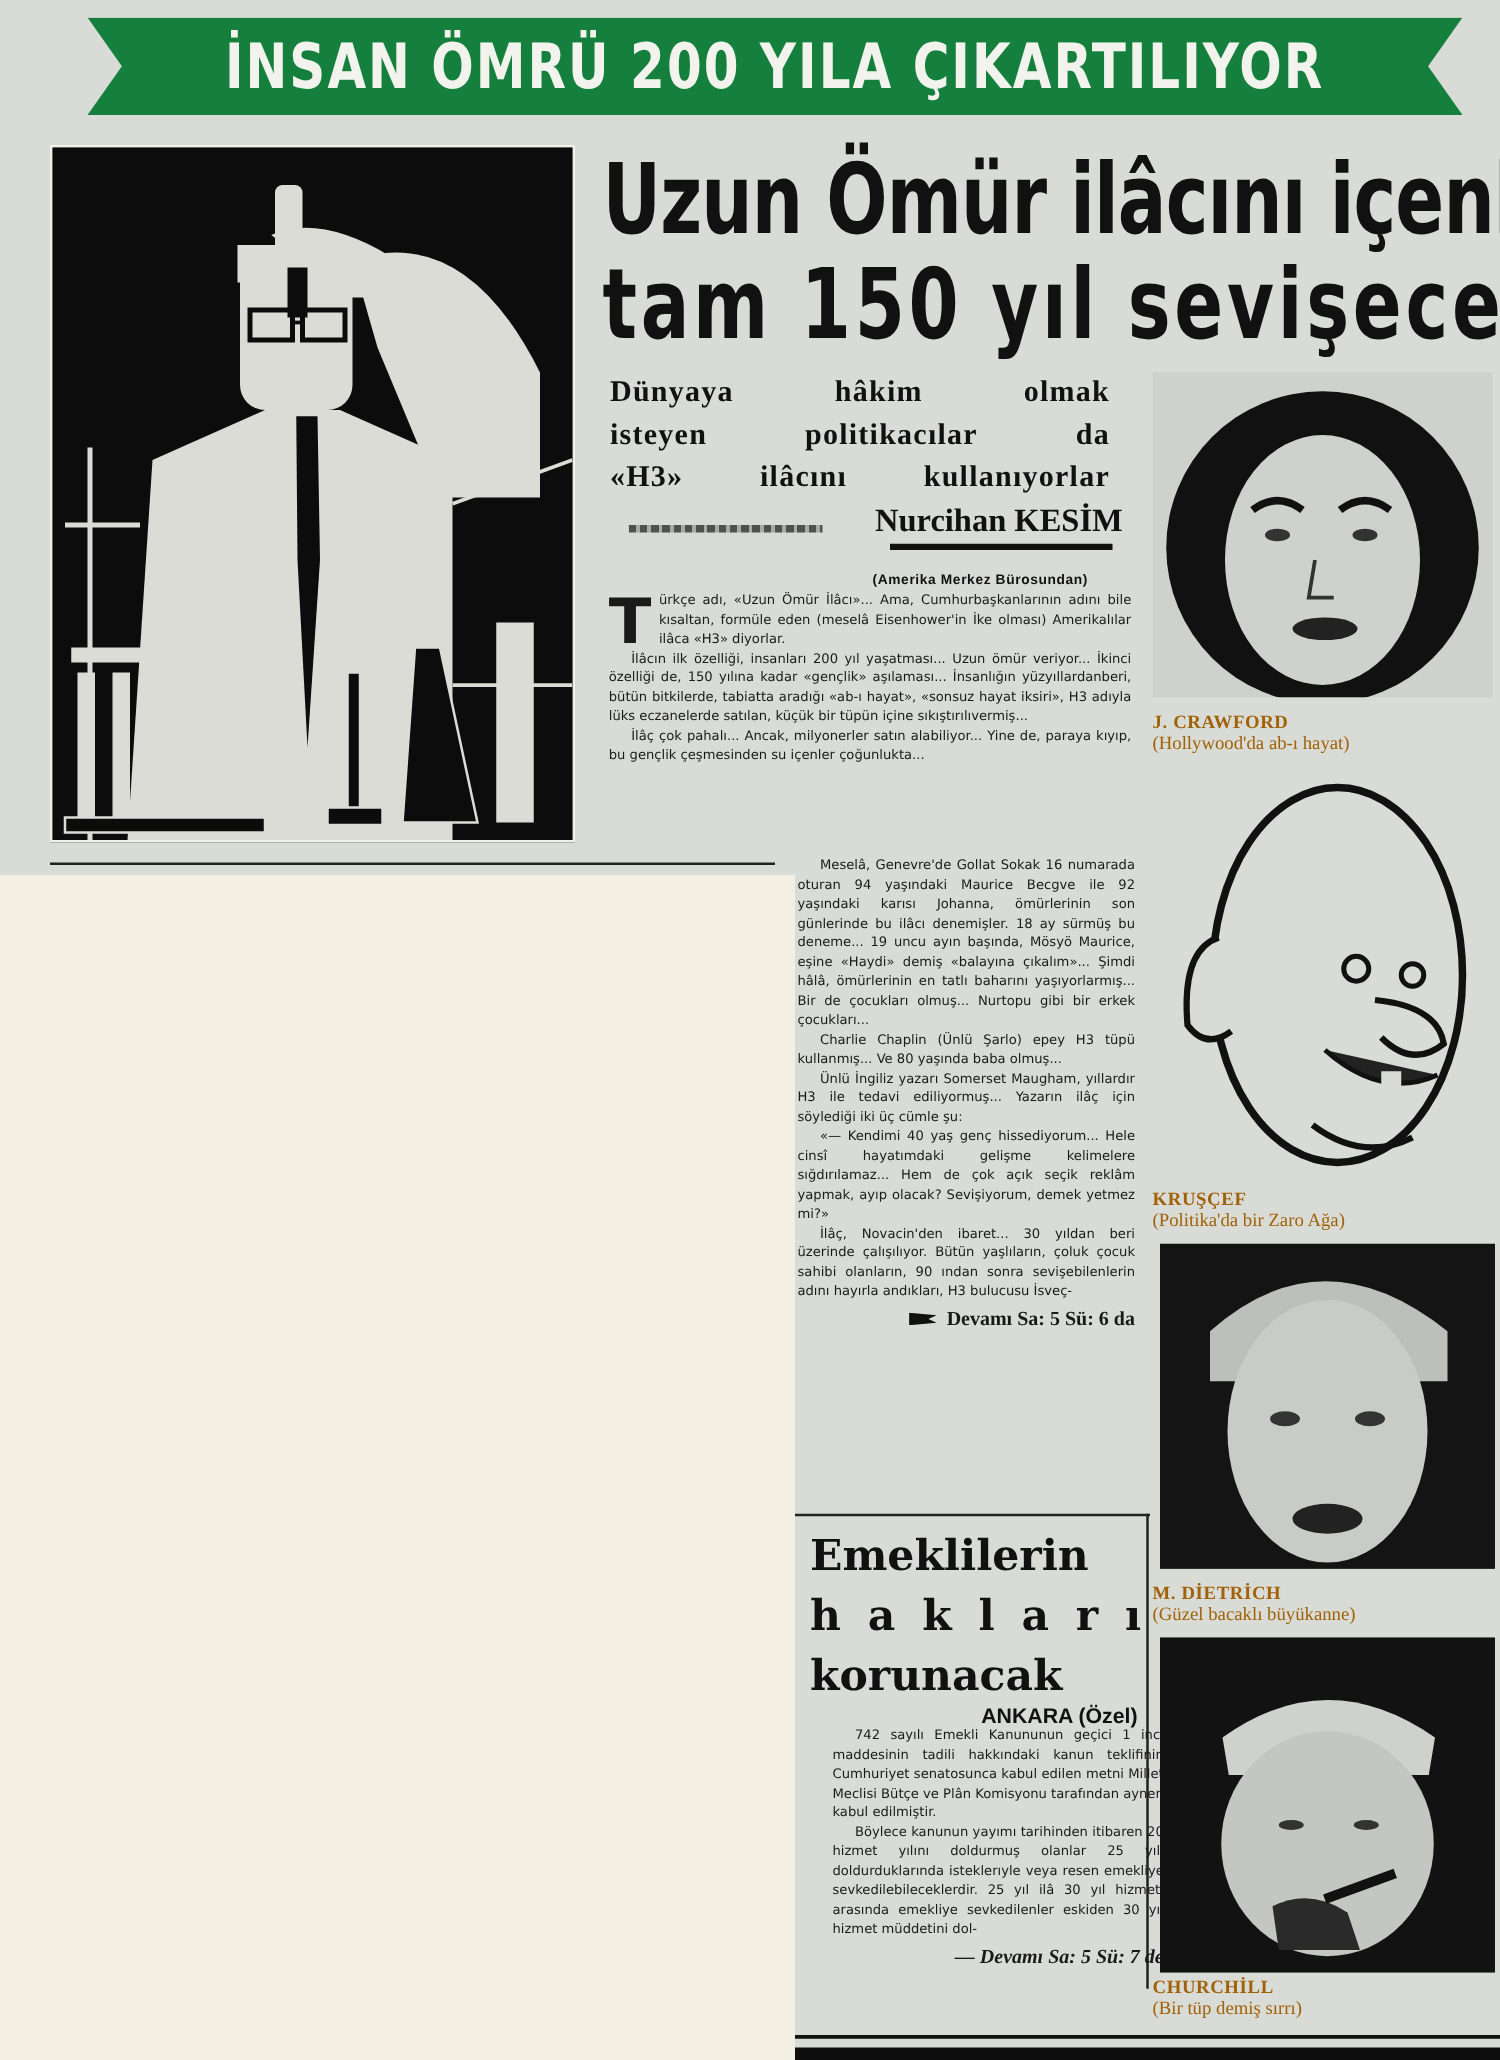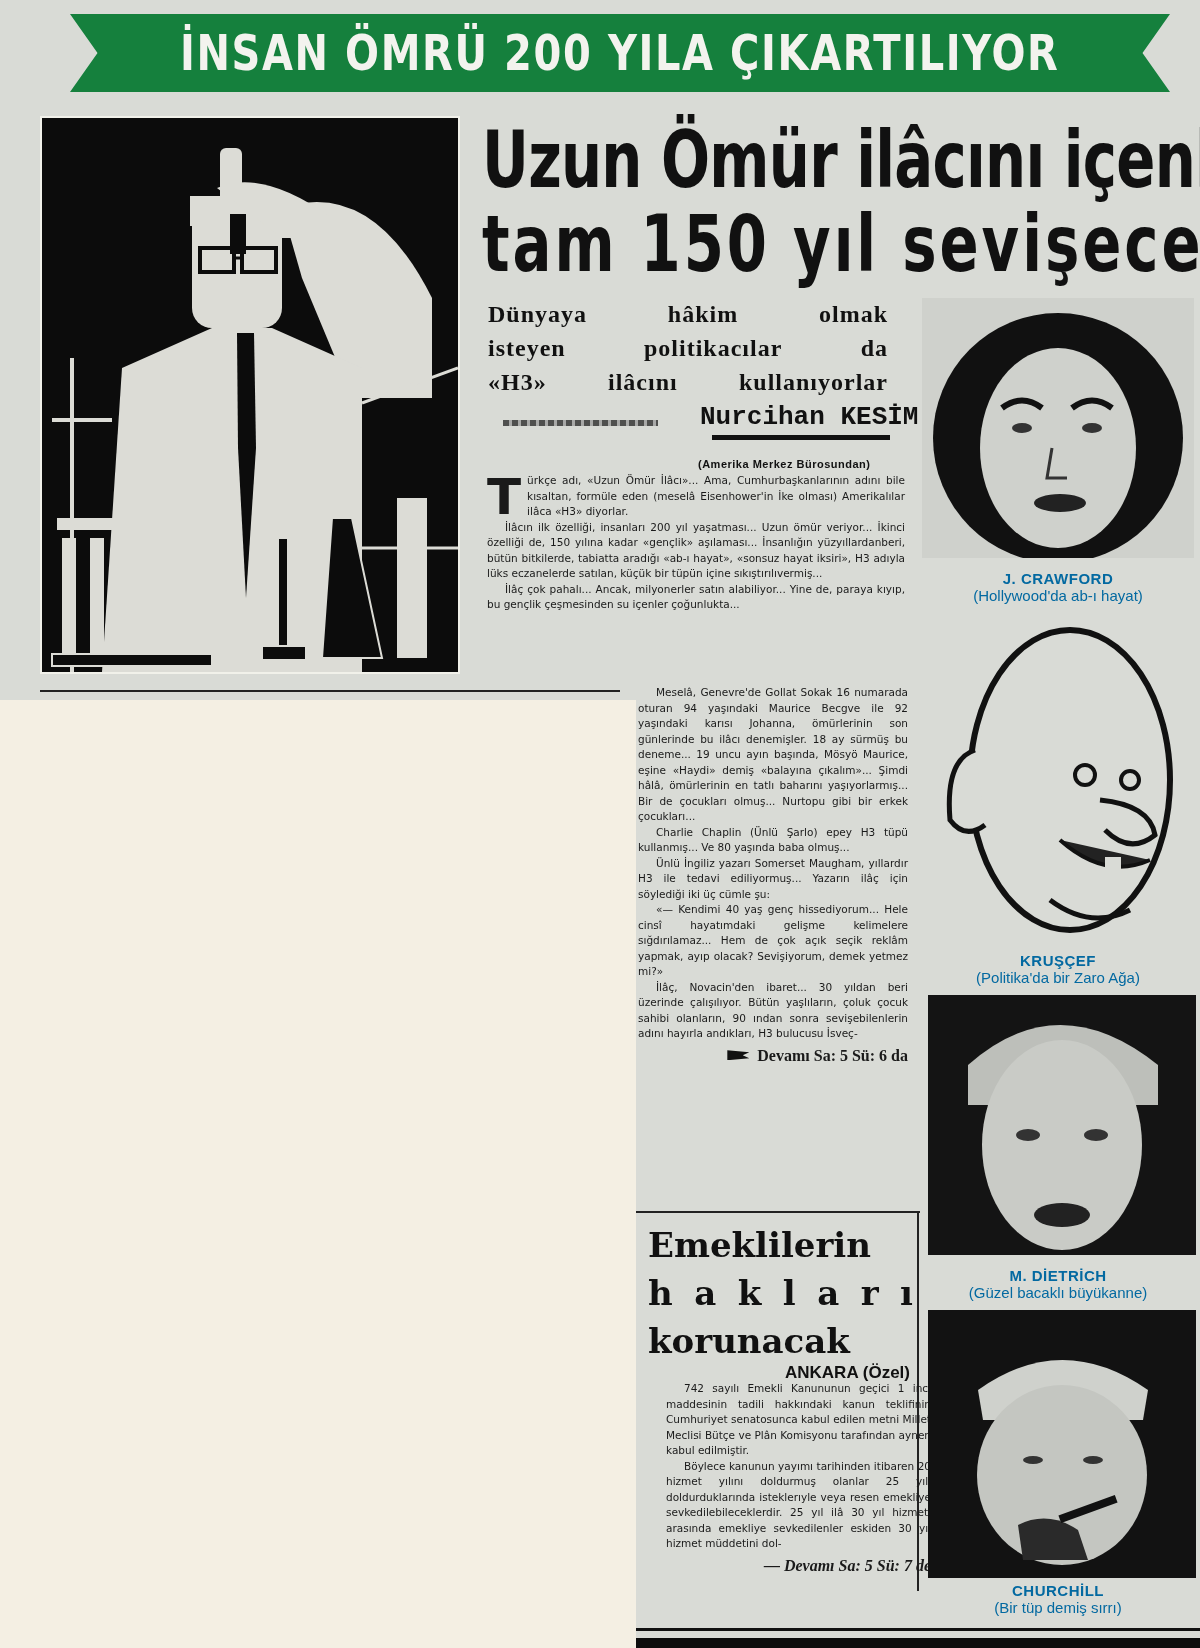--- a/index.html
+++ b/index.html
@@ -47,21 +47,21 @@
 
   
   .subhead {
     position:absolute; left:488px; top:297px; width:400px;
     font-family:"Liberation Serif", serif; font-weight:bold;
     font-size:24px; line-height:34px; letter-spacing:1px;
   }
   .subhead .line { display:flex; justify-content:space-between; }
   .byline {
     position:absolute; left:700px; top:402px;
-    font-family:Liberation Mono, monospace; font-weight:bold; font-size:26px;
+    font-family:Liberation Serif, serif; font-weight:bold; font-size:26px;
   }
   .byline-rule { position:absolute; left:712px; top:435px; width:178px; height:5px; background:#111; }
   .squiggle { position:absolute; left:503px; top:420px; width:155px; height:6px;
     background:repeating-linear-gradient(90deg,#222 0 6px,#999 6px 9px); opacity:.75; }
   .dateline { position:absolute; left:698px; top:458px; font-size:11px; font-weight:bold; letter-spacing:.5px; }
 
   
   .body-text {
     font-family:"DejaVu Sans", sans-serif; font-size:10.5px; line-height:15.5px;
     text-align:justify; color:#1a1a1a;
@@ -92,22 +92,22 @@
   }
   .box2-head div { display:flex; justify-content:space-between;text-align:center; }
   .box2-dateline { position:absolute; right:10px; top:150px; font-size:17px; font-weight:bold; }
   .col-c { position:absolute; left:10px; top:168px; width:265px;margin-left:20px; }
 
   
   .portrait {
     position:absolute; background:#111; overflow:hidden;
   }
   .caption {
-    position:absolute; text-align:center;
-    font-family:Liberation Sans, sans-serif; color:#0369a1;
+    position:absolute; text-align:left;
+    font-family:Liberation Serif, serif; color:#a16207;
   }
   .caption .name { font-weight:bold; font-size:15px; letter-spacing:.5px; }
   .caption .sub { font-size:15px; }
 
   .bottom-rule { position:absolute; left:636px; top:1628px; width:564px; height:3px; background:#111; }
   .bottom-band { position:absolute; left:636px; top:1638px; width:564px; height:10px; background:#0d0d0d; }
 </style>
 </head>
 <body>
 

